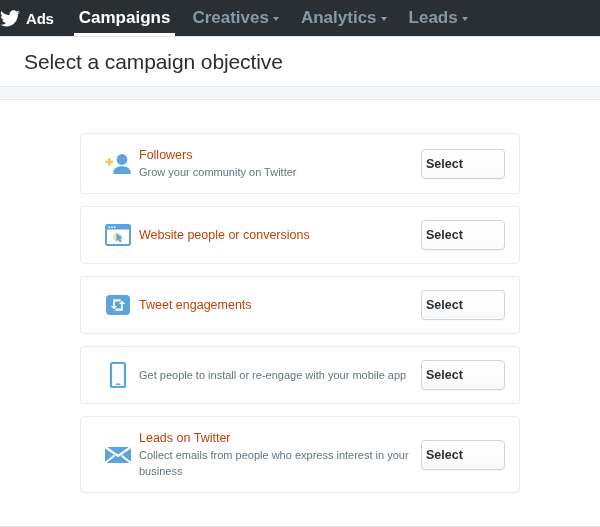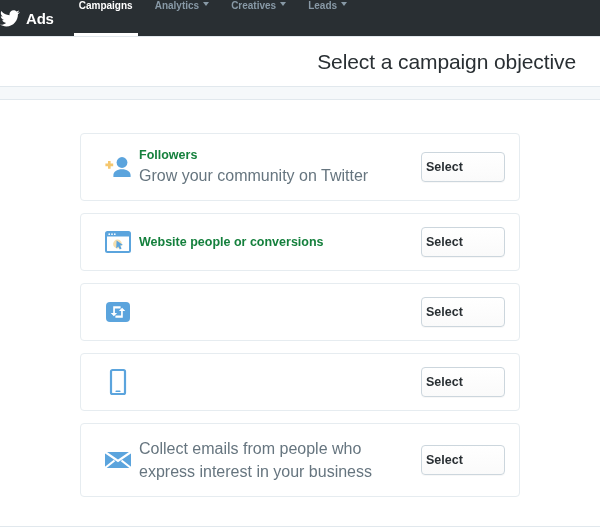--- a/index.html
+++ b/index.html
@@ -38,24 +38,25 @@
   }
   .brand-text {
     color: #ffffff;
     font-size: 15px;
     font-weight: bold;
     letter-spacing: -0.2px;
     line-height: 1;
   }
   .nav-item {
     display: flex;
+    align-items: center;
     gap: 4px;
     padding: 0 11px;
     color: #8899a6;
-    font-size: 10px;
+    font-size: 17px;
     font-weight: bold;
     position: relative;
     cursor: pointer;
     white-space: nowrap;
   }
   .nav-item.active {
     color: #ffffff;
   }
   .nav-item.active::after {
     content: "";
@@ -76,21 +77,20 @@
     margin-top: 2px;
   }
 
   
   .panel {
     background: #ffffff;
     border: 1px solid #e1e8ed;
     border-left: none;
     border-right: none;
     box-sizing: border-box;
-    justify-content: flex-end;
   }
   .title-panel {
     height: 51px;
     display: flex;
     align-items: center;
     padding: 0 24px;
   }
   .page-title {
     font-size: 21px;
     color: #292f33;
@@ -134,26 +134,26 @@
     display: flex;
     align-items: center;
     justify-content: center;
   }
   .card-body {
     flex: 1;
     padding-right: 10px;
   }
   .card-title {
     font-size: 12.5px;
-    font-weight: bold;
-    color: #15803d;
+    font-weight: normal;
+    color: #c2410c;
     line-height: 1.35;
   }
   .card-desc {
-    font-size: 16px;
+    font-size: 11px;
     color: #66757f;
     line-height: 1.4;
     margin-top: 1px;
   }
   .select-btn {
     min-width: 74px;
     padding: 7px 4px;
     border: 1px solid #ccd6dd;
     border-radius: 4px;
     background: linear-gradient(#ffffff, #fafafa);
@@ -173,25 +173,25 @@
     <svg class="brand-bird" viewBox="0 0 24 20">
       <path fill="#ffffff" d="M23.6 2.4c-.9.4-1.8.7-2.8.8 1-.6 1.8-1.6 2.1-2.7-.9.6-2 1-3.1 1.2C19 .6 17.7 0 16.3 0c-2.7 0-4.9 2.2-4.9 4.9 0 .4 0 .8.1 1.1C7.4 5.8 3.9 3.9 1.6 1 1.2 1.7 1 2.5 1 3.4c0 1.7.9 3.2 2.2 4.1-.8 0-1.6-.2-2.2-.6v.1c0 2.4 1.7 4.4 3.9 4.8-.4.1-.8.2-1.3.2-.3 0-.6 0-.9-.1.6 2 2.4 3.4 4.6 3.4-1.7 1.3-3.8 2.1-6.1 2.1-.4 0-.8 0-1.2-.1 2.2 1.4 4.8 2.2 7.5 2.2 9.1 0 14-7.5 14-14v-.6c1-.7 1.8-1.6 2.5-2.5z"></path>
     </svg>
     <span class="brand-text">Ads</span>
   </div>
 
   <div class="nav-item active">
     <span>Campaigns</span>
   </div>
   <div class="nav-item">
+    <span>Creatives</span>
+    <span class="caret"></span>
+  </div>
+  <div class="nav-item">
     <span>Analytics</span>
-    <span class="caret"></span>
-  </div>
-  <div class="nav-item">
-    <span>Creatives</span>
     <span class="caret"></span>
   </div>
   <div class="nav-item">
     <span>Leads</span>
     <span class="caret"></span>
   </div>
 </div>
 
 <div class="panel title-panel">
   <h1 class="page-title">Select a campaign objective</h1>
@@ -237,44 +237,47 @@
 
     <div class="card">
       <div class="card-icon">
         <svg width="26" height="26" viewBox="0 0 26 26">
           <rect x="1" y="3" width="24" height="20" rx="4" fill="#5ba4dd"></rect>
           <path fill="#ffffff" d="M8.2 7.2h7.4v2.3H9.9v4.4h2.2L8.9 17.3 5.7 13.9h2.5z"></path>
           <path fill="#ffffff" d="M17.8 18.8h-7.4v-2.3h5.7v-4.4h-2.2l3.2-3.4 3.2 3.4h-2.5z"></path>
         </svg>
       </div>
       <div class="card-body">
+        <div class="card-title">Tweet engagements</div>
       </div>
       <div class="select-btn">Select</div>
     </div>
 
     <div class="card">
       <div class="card-icon">
         <svg width="20" height="28" viewBox="0 0 20 28">
           <rect x="3" y="2" width="14" height="24" rx="1.5" fill="#ffffff" stroke="#5ba4dd" stroke-width="2.2"></rect>
           <rect x="7.5" y="22.6" width="5" height="1.5" rx="0.6" fill="#5ba4dd"></rect>
         </svg>
       </div>
       <div class="card-body">
+        <div class="card-desc">Get people to install or re-engage with your mobile app</div>
       </div>
       <div class="select-btn">Select</div>
     </div>
 
     <div class="card">
       <div class="card-icon">
         <svg width="30" height="22" viewBox="0 0 30 22">
           <rect x="2" y="3" width="26" height="16" rx="1" fill="#5ba4dd"></rect>
           <path d="M2 3l13 9 13-9" fill="none" stroke="#ffffff" stroke-width="2.2"></path>
           <path d="M2 19l9.5-7.5M28 19l-9.5-7.5" fill="none" stroke="#ffffff" stroke-width="2.2"></path>
         </svg>
       </div>
       <div class="card-body">
+        <div class="card-title">Leads on Twitter</div>
         <div class="card-desc">Collect emails from people who express interest in your business</div>
       </div>
       <div class="select-btn">Select</div>
     </div>
 
   </div>
 </div>
 
 </body></html>

